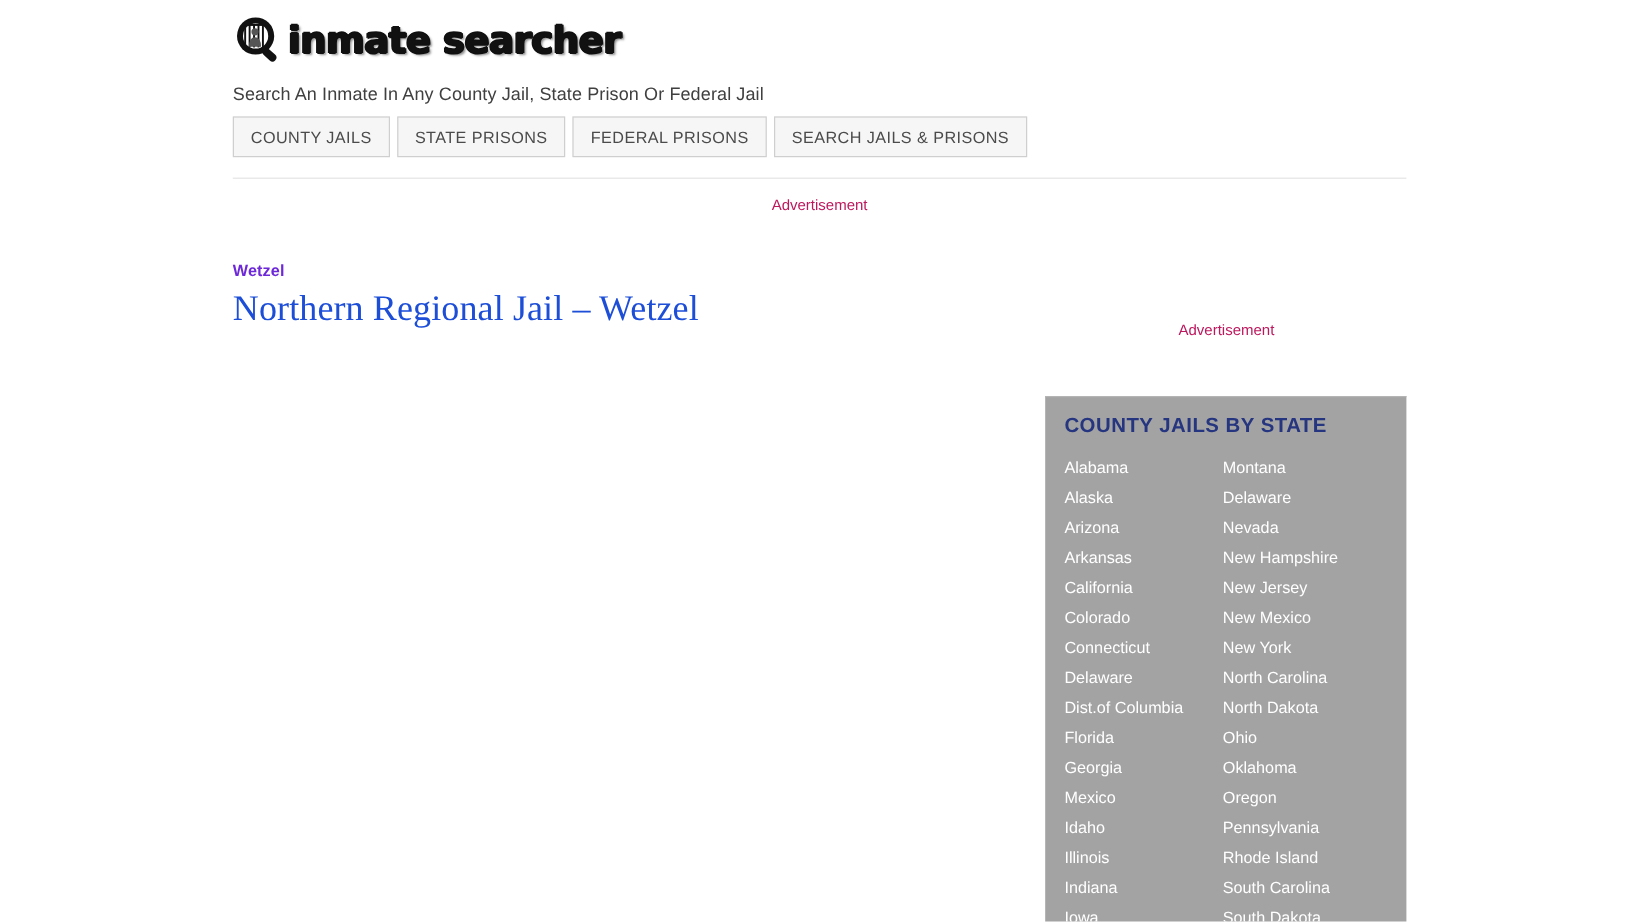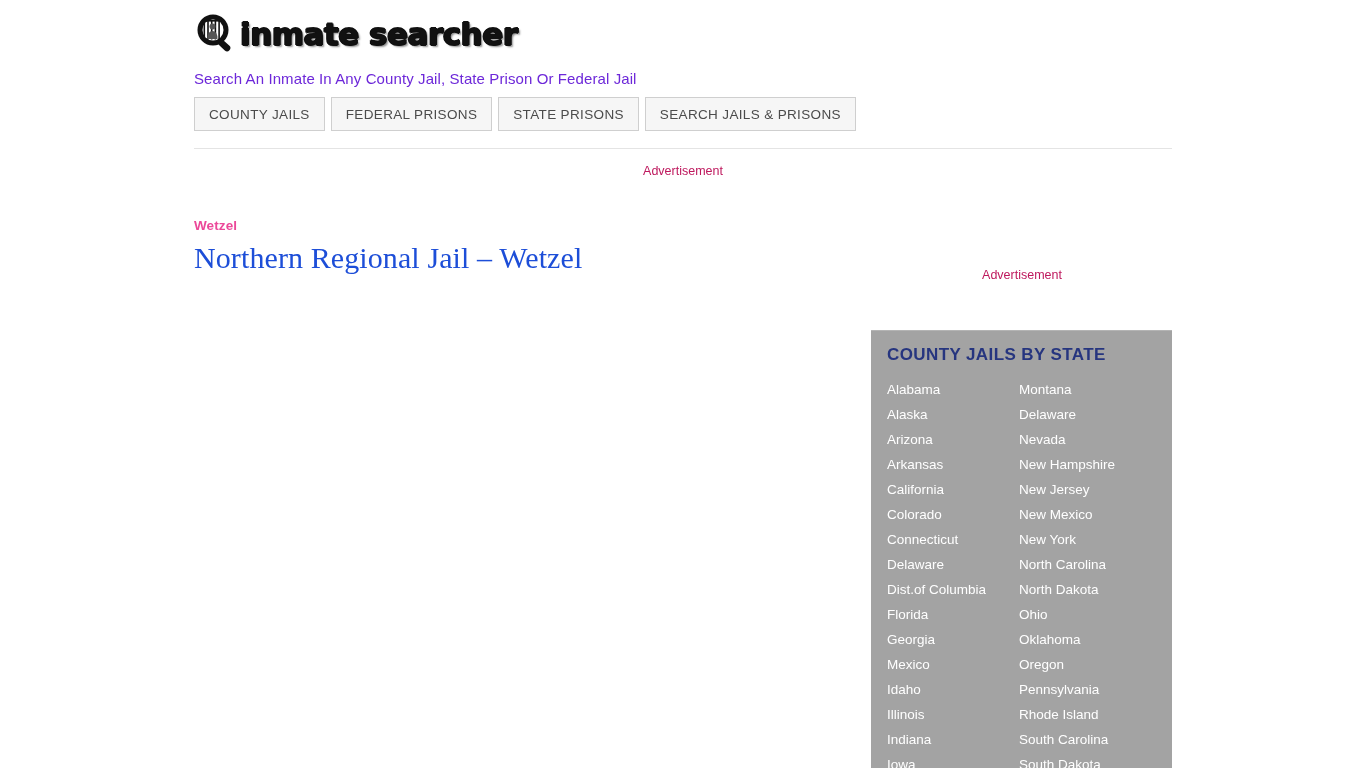--- a/index.html
+++ b/index.html
@@ -61,21 +61,21 @@
     white-space: nowrap;
     position: relative;
     top: 1px;
   }
   .tagline {
     position: absolute;
     left: 0;
     top: 58px;
     font-family: "Liberation Sans", sans-serif;
     font-size: 15px;
-    color: #6d28d9;
+    color: #404040;
     white-space: nowrap;
     letter-spacing: 0.1px;
     text-align: center;
   }
 
   
   .main-nav {
     position: absolute;
     left: 0;
     top: 97px;
@@ -132,21 +132,21 @@
   .article {
     position: absolute;
     left: 0;
     top: 218px;
     width: 640px;
   }
   .category-label {
     font-family: "Liberation Sans", sans-serif;
     font-size: 13.5px;
     font-weight: bold;
-    color: #ec4899;
+    color: #6d28d9;
     letter-spacing: 0.1px;
     margin: 0 0 6px 0;
   }
   .entry-title {
     font-family: "Liberation Serif", serif;
     font-size: 30px;
     font-weight: normal;
     color: #1d4ed8;
     line-height: 38px;
     margin: 0;
@@ -222,22 +222,22 @@
             <rect x="28" y="26" width="13" height="6.6" rx="3.3" transform="rotate(42 28 26)" fill="#111111"></rect>
           </svg>
         </span>
         <span class="logo-text">inmate searcher</span>
       </a>
       <div class="tagline">Search An Inmate In Any County Jail, State Prison Or Federal Jail</div>
     </div>
 
     <nav class="main-nav">
       <a class="nav-btn">COUNTY JAILS</a>
+      <a class="nav-btn">STATE PRISONS</a>
       <a class="nav-btn">FEDERAL PRISONS</a>
-      <a class="nav-btn">STATE PRISONS</a>
       <a class="nav-btn">SEARCH JAILS &amp; PRISONS</a>
     </nav>
     <div class="nav-divider"></div>
 
     <div class="ad-label ad-label-top">Advertisement</div>
 
     <div class="article">
       <div class="category-label">Wetzel</div>
       <h1 class="entry-title">Northern Regional Jail – Wetzel</h1>
     </div>

